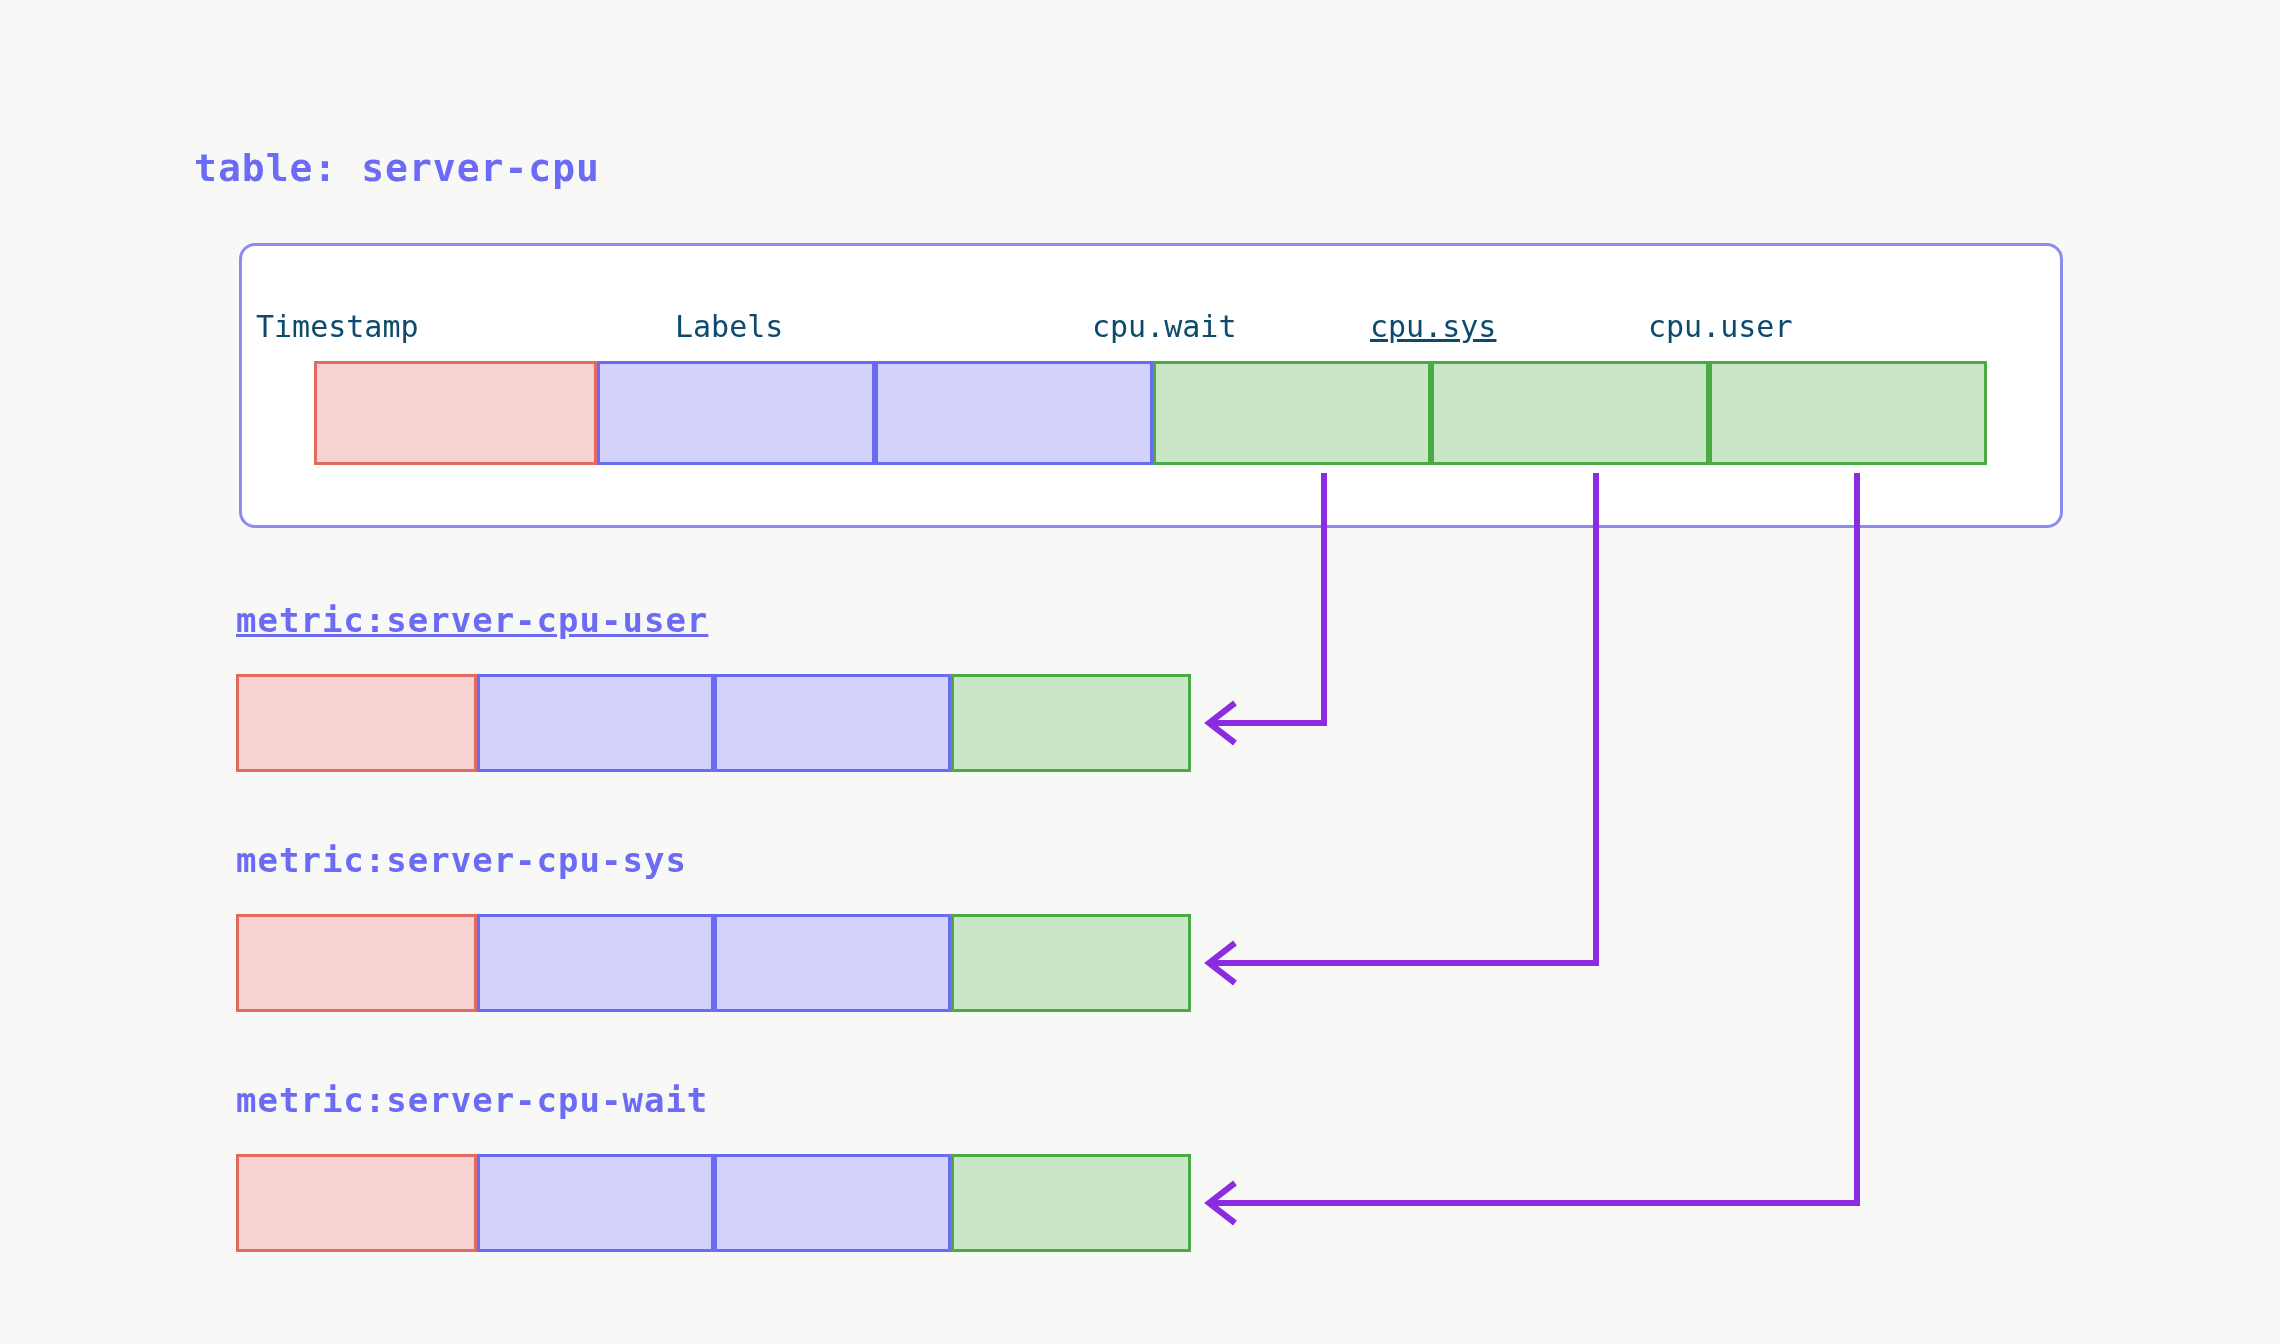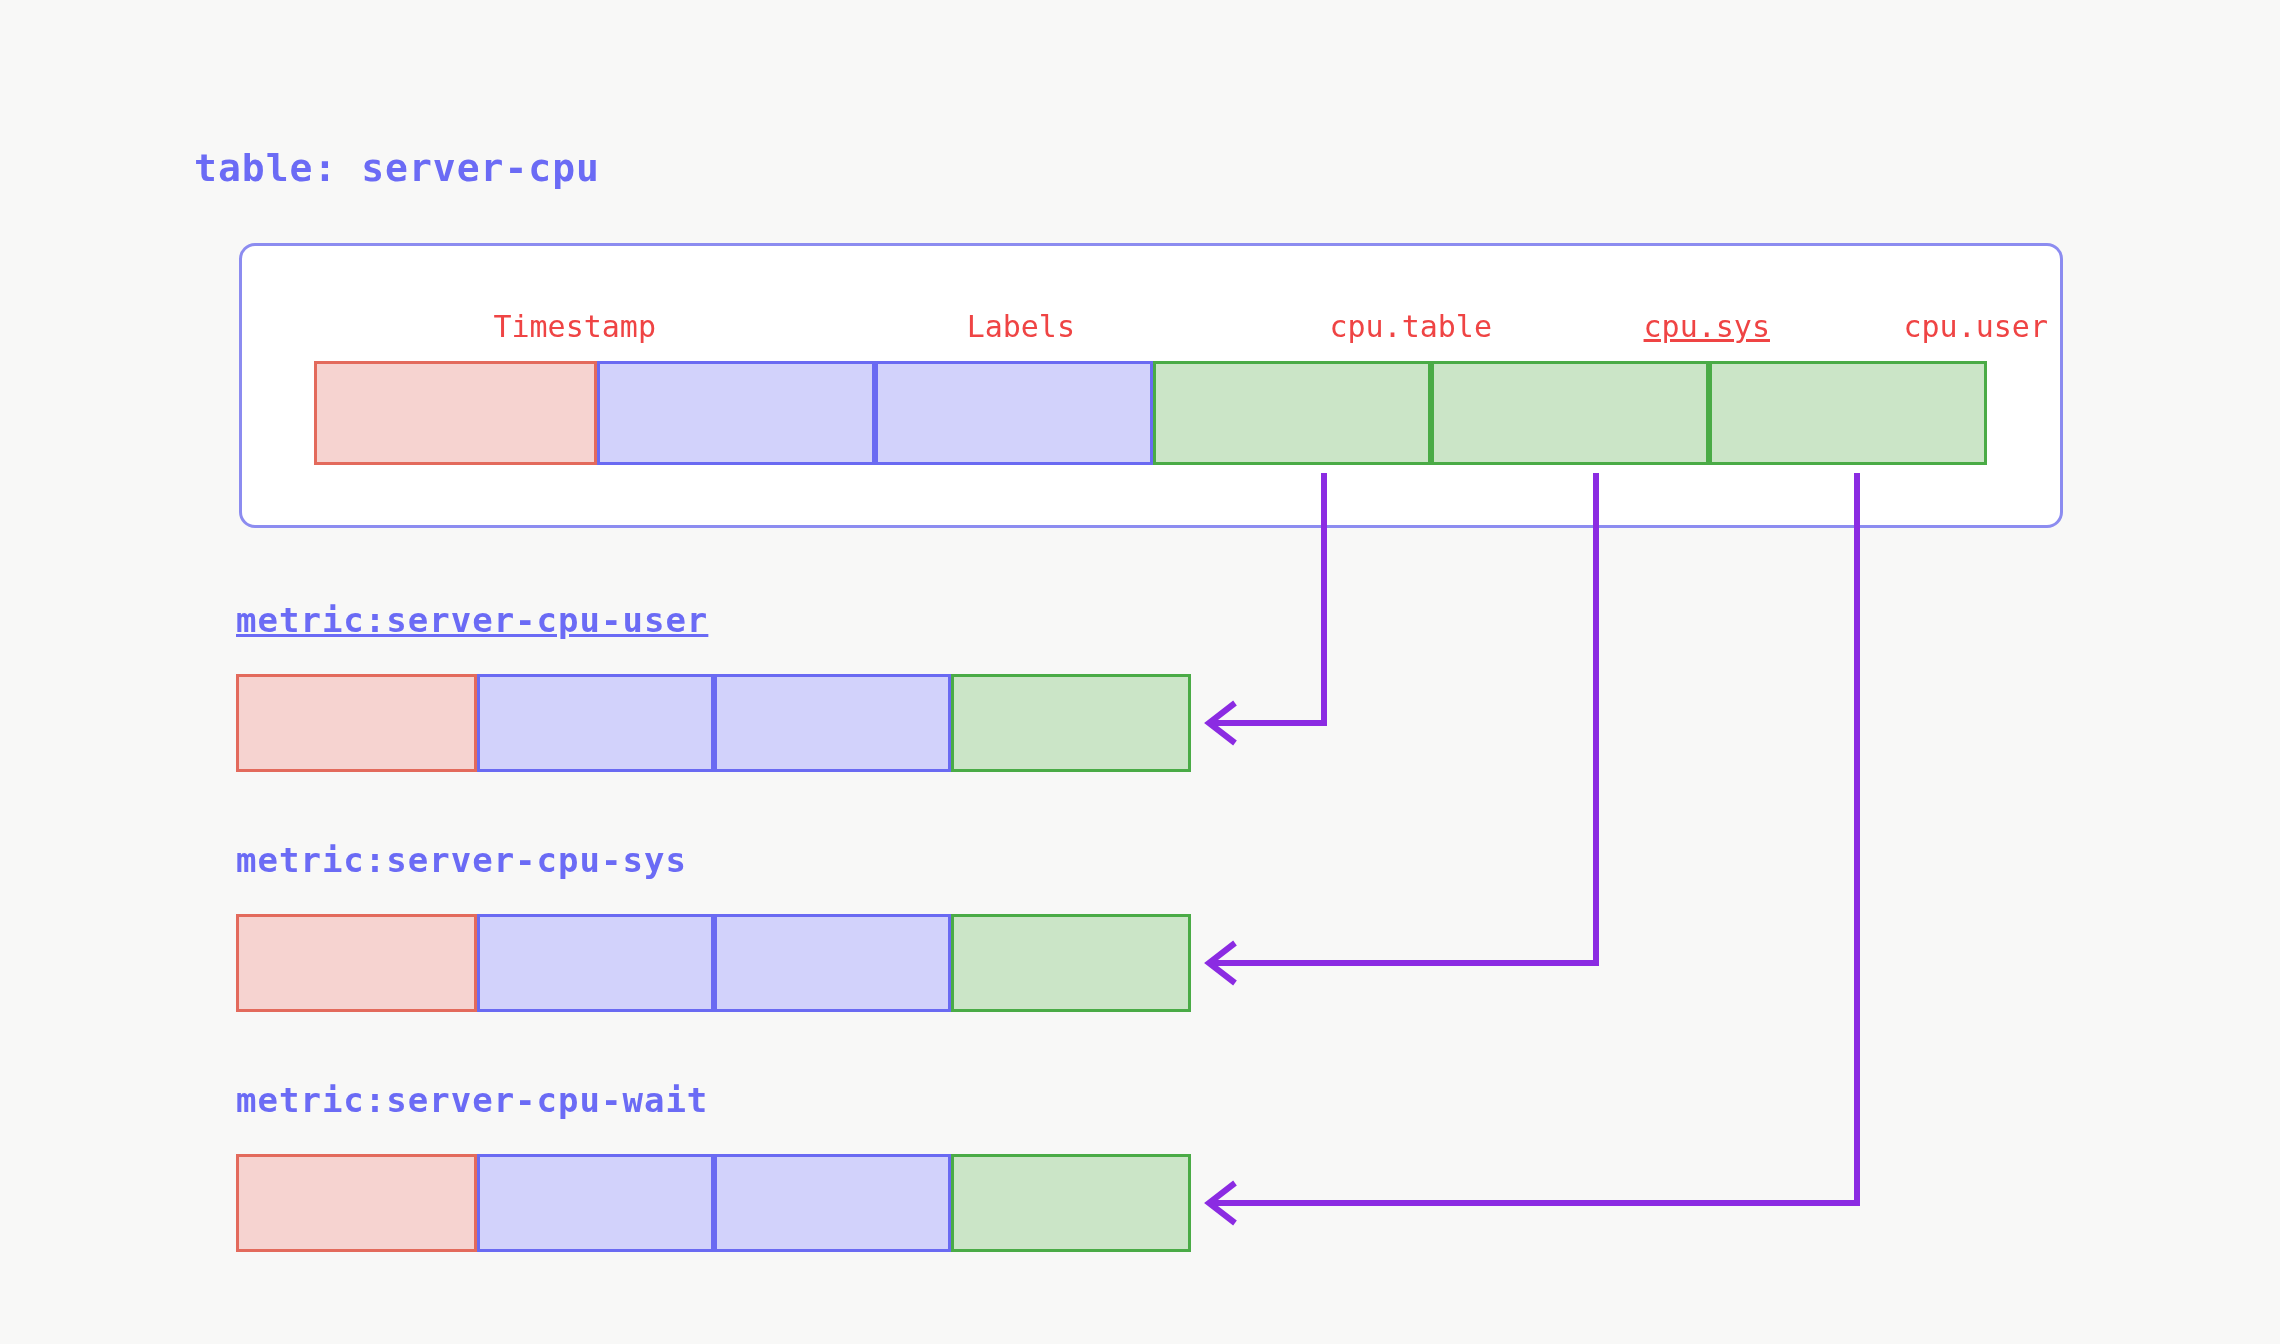--- a/index.html
+++ b/index.html
@@ -45,22 +45,22 @@
     border: 3px solid #8c8cf0;
     border-radius: 16px;
     box-sizing: border-box;
   }
 
   
   .col-header {
     position: absolute;
     top: 281px;
     font-size: 30px;
-    color: #ef4444;
-    text-align: right;
+    color: #0c4a6e;
+    text-align: left;
     white-space: nowrap;
   }
 
   
   .table-row {
     position: absolute;
     left: 300px;
     top: 333px;
     height: 104px;
   }
@@ -118,21 +118,21 @@
 
 <div id="stage">
 
   <div class="table-title">table: server-cpu</div>
 
   <div class="table-card"></div>
 
   <div id="col-headers">
       <div class="col-header" style="left: 242px; width: 400px;">Timestamp</div>
       <div class="col-header" style="left: 661px; width: 400px;">Labels</div>
-      <div class="col-header" style="left: 1078px; width: 400px;">cpu.table</div>
+      <div class="col-header" style="left: 1078px; width: 400px;">cpu.wait</div>
       <div class="col-header" style="left: 1356px; width: 400px; text-decoration: underline;">cpu.sys</div>
       <div class="col-header" style="left: 1634px; width: 400px;">cpu.user</div>
     </div>
 
   <div class="table-row" id="table-row">
       <div class="cell ts" style="left: 0px; width: 283px;"></div>
       <div class="cell lbl" style="left: 283px; width: 278px;"></div>
       <div class="cell lbl" style="left: 561px; width: 278px;"></div>
       <div class="cell val" style="left: 839px; width: 278px;"></div>
       <div class="cell val" style="left: 1117px; width: 278px;"></div>

